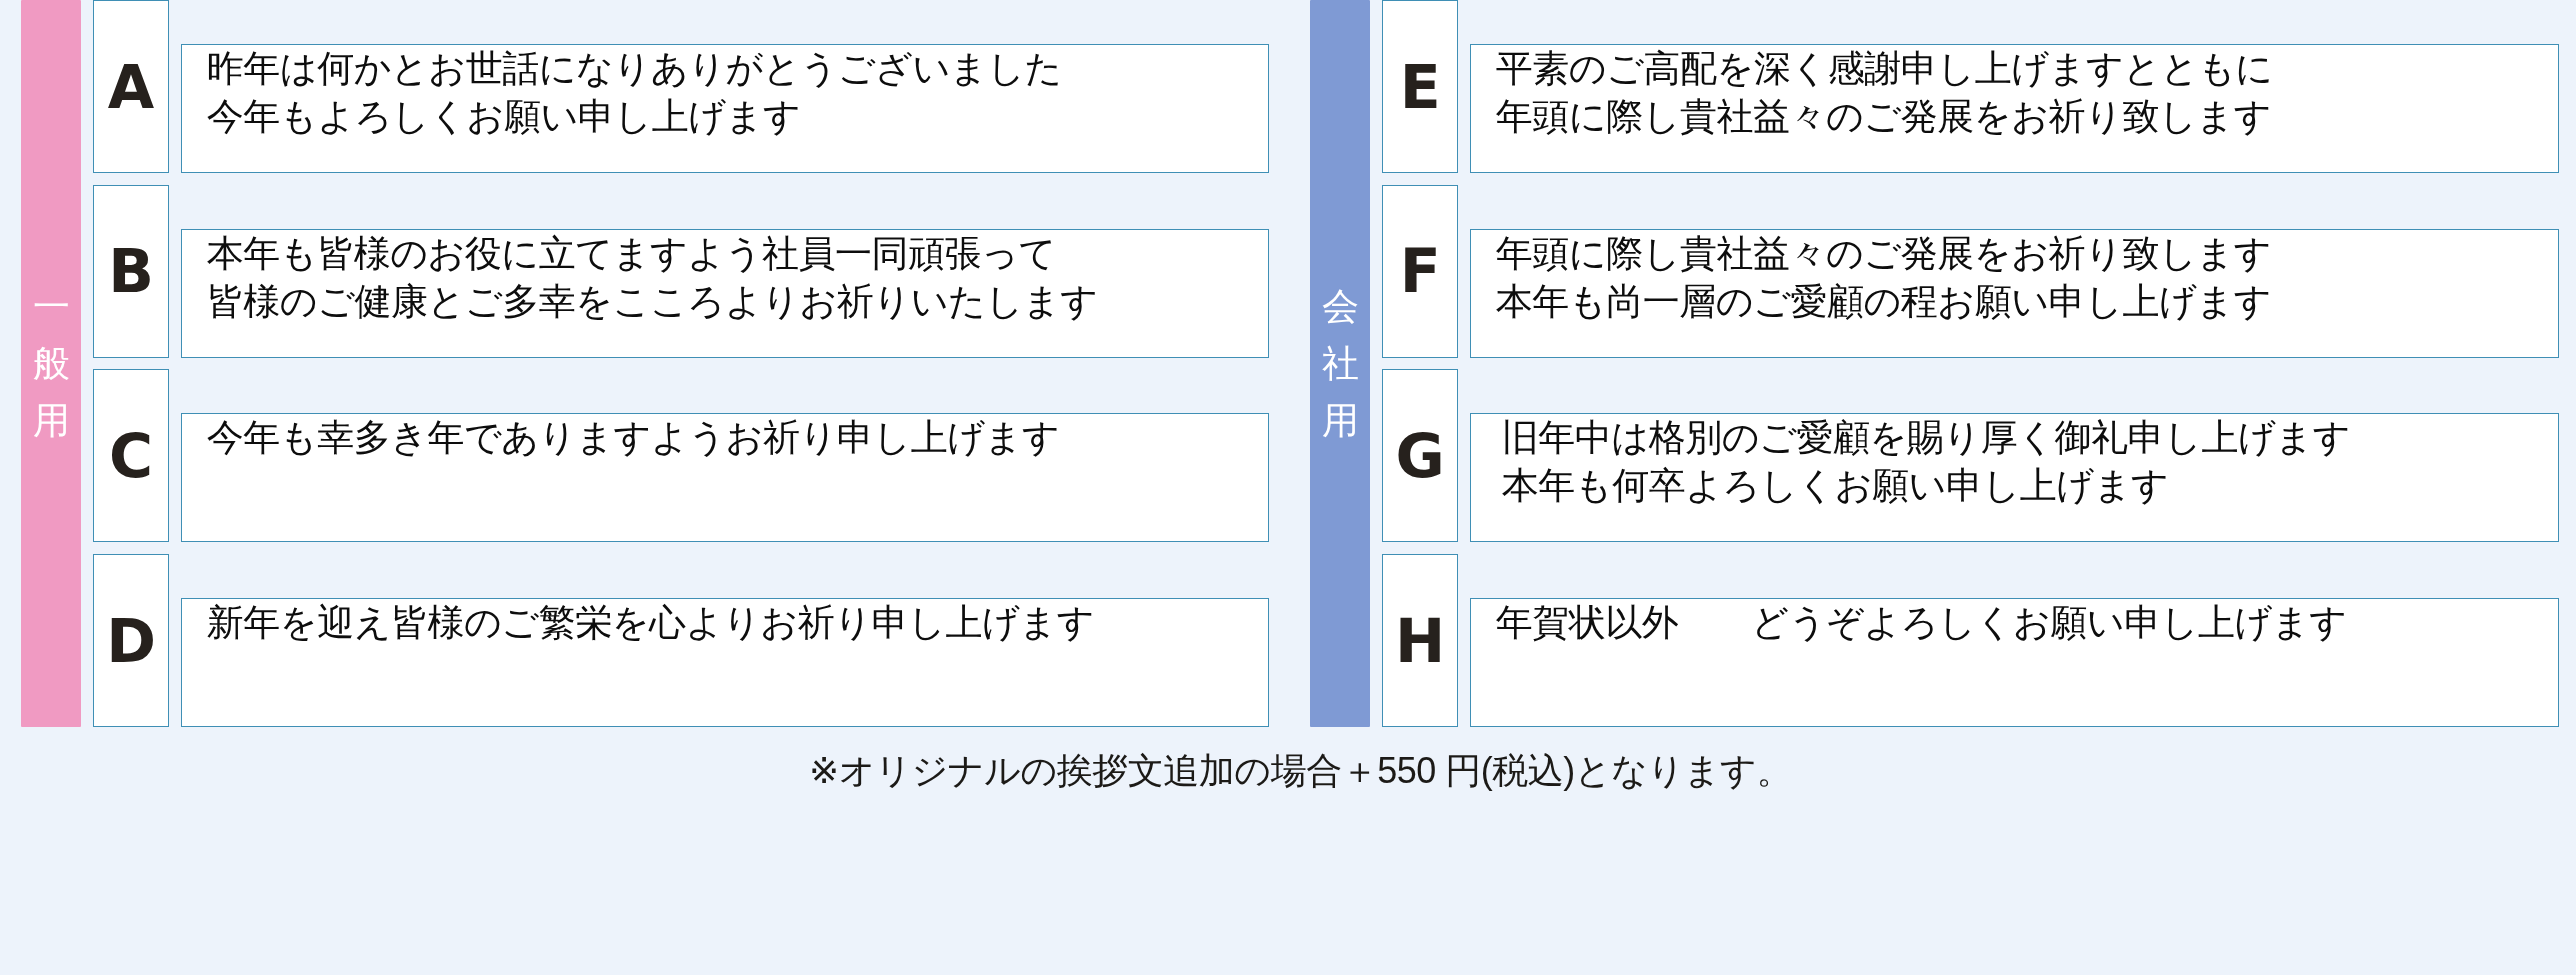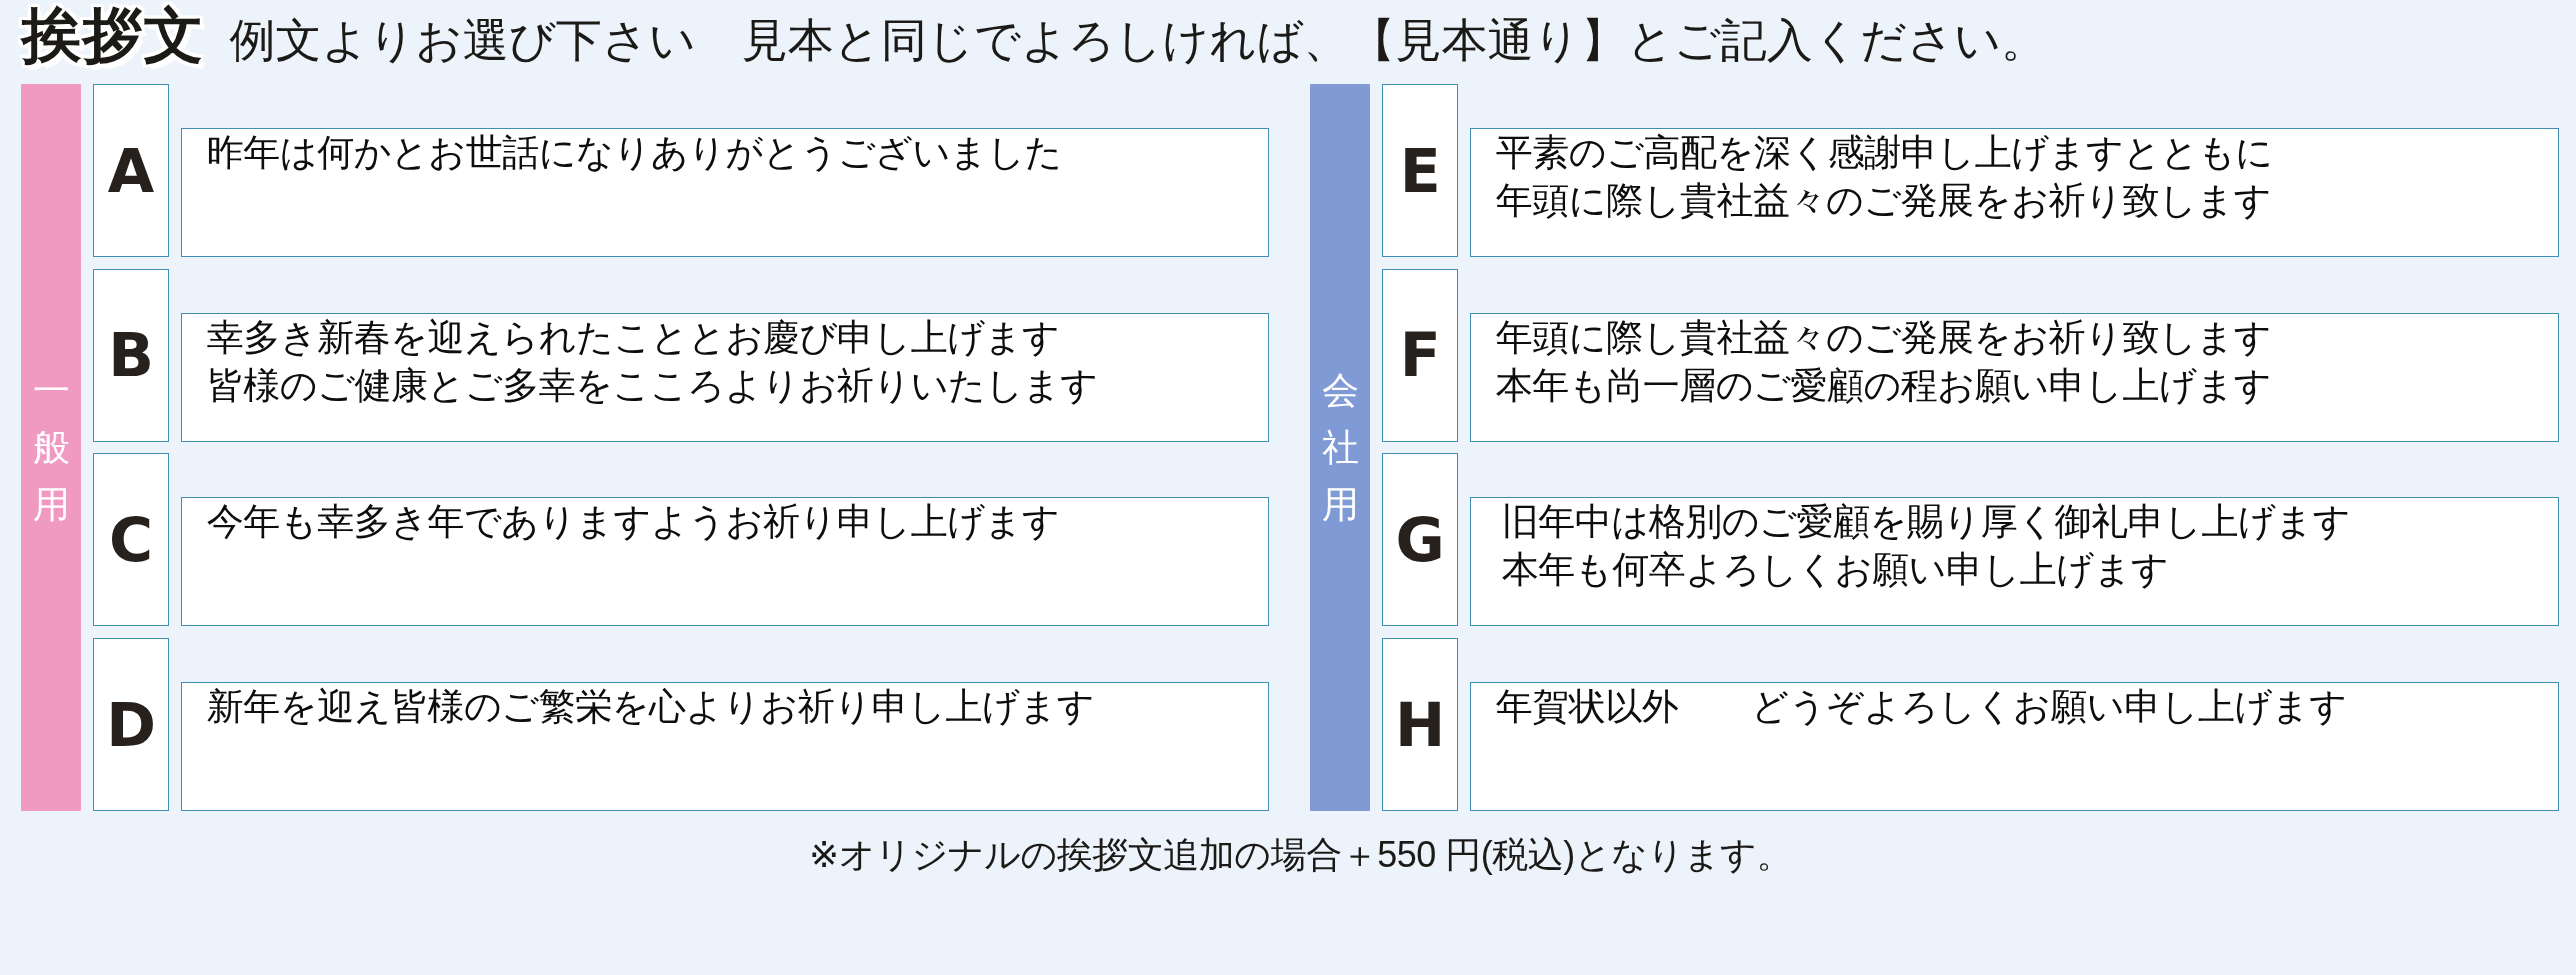--- a/index.html
+++ b/index.html
@@ -145,46 +145,43 @@
     white-space: pre;
     letter-spacing: -0.5px;
     text-align: center;
   }
 </style>
 </head>
 <body>
 
 <div class="page">
 
-  <div class="header">
-    <div class="header-title">挨拶文</div>
-    <div class="header-sub">例文よりお選び下さい　見本と同じでよろしければ、【見本通り】とご記入ください。</div>
-  </div>
 
   <div class="columns">
 
     <div class="column">
       <div class="cat-band general">
         <span class="ch">一</span>
         <span class="ch">般</span>
         <span class="ch">用</span>
       </div>
       <div class="rows">
 
         <div class="row">
           <div class="row-key">A</div>
           <div class="row-text">
             <div class="line">昨年は何かとお世話になりありがとうございました</div>
+            <div class="line">今年もよろしくお願い申し上げます</div>
           </div>
         </div>
 
         <div class="row">
           <div class="row-key">B</div>
           <div class="row-text">
-            <div class="line">幸多き新春を迎えられたこととお慶び申し上げます</div>
+            <div class="line">本年も皆様のお役に立てますよう社員一同頑張って</div>
             <div class="line">皆様のご健康とご多幸をこころよりお祈りいたします</div>
           </div>
         </div>
 
         <div class="row">
           <div class="row-key">C</div>
           <div class="row-text">
             <div class="line">今年も幸多き年でありますようお祈り申し上げます</div>
           </div>
         </div>

